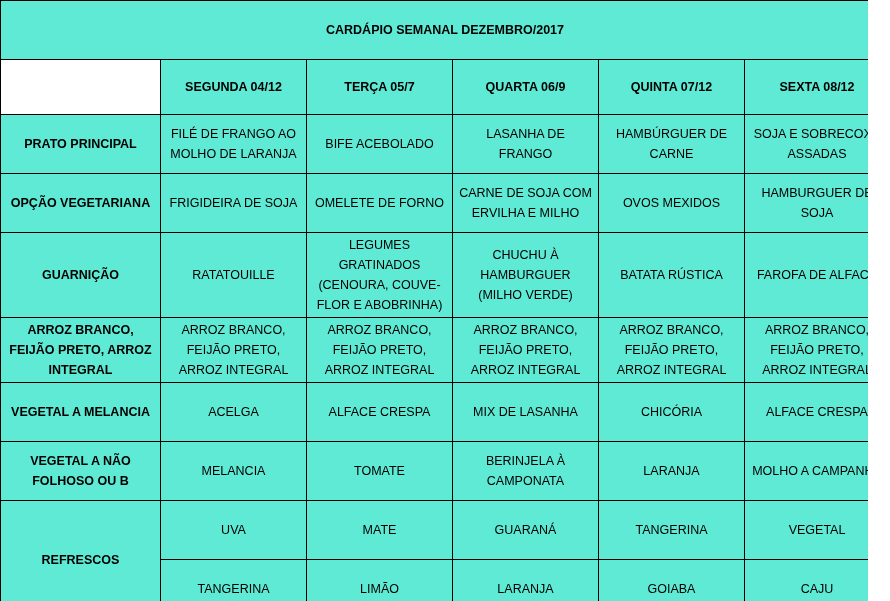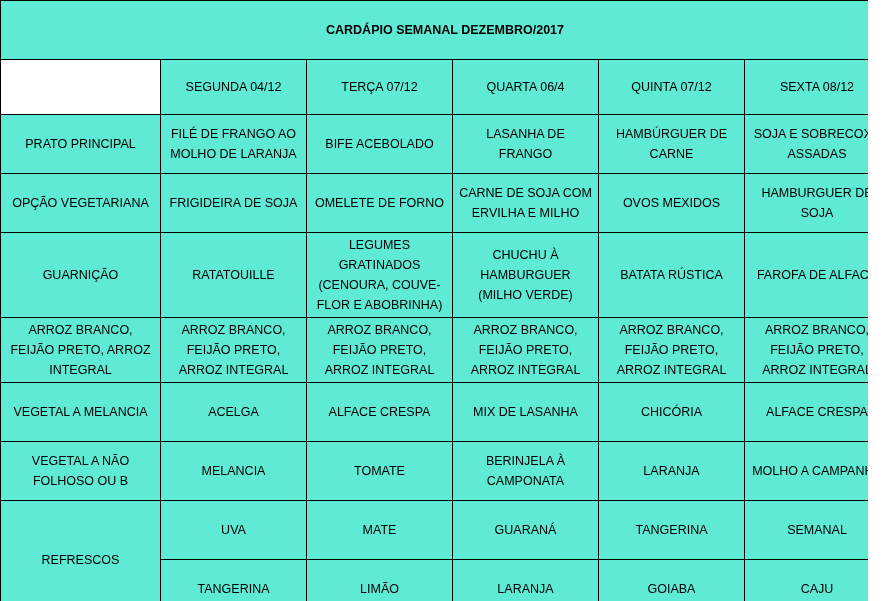--- a/index.html
+++ b/index.html
@@ -28,26 +28,26 @@
     font-size: 12.5px;
     line-height: 1.6;
     overflow: hidden;
   }
   td.title-cell {
     font-weight: bold;
     font-size: 13.5px;
     height: 59px;
   }
   td.header-cell {
-    font-weight: normal;
+    font-weight: bold;
     font-size: 12.5px;
     height: 55px;
   }
   td.label-cell {
-    font-weight: normal;
+    font-weight: bold;
     text-align: left;
     padding-left: 6px;
     line-height: 1.5;
   }
   td.label-cell.center {
     text-align: center;
   }
   tr.data-row { height: 59px; }
   td.small-text {
     font-size: 10.5px;
@@ -70,22 +70,22 @@
     </colgroup>
 
     <tbody>
         <tr>
       <td class="title-cell" colspan="6">CARDÁPIO SEMANAL DEZEMBRO/2017</td>
     </tr>
 
     <tr>
       <td class="header-cell corner-cell"></td>
       <td class="header-cell">SEGUNDA  04/12</td>
-      <td class="header-cell">TERÇA 07/12</td>
-      <td class="header-cell">QUARTA 06/4</td>
+      <td class="header-cell">TERÇA 05/7</td>
+      <td class="header-cell">QUARTA 06/9</td>
       <td class="header-cell">QUINTA 07/12</td>
       <td class="header-cell">SEXTA 08/12</td>
     </tr>
 
     <tr class="data-row">
       <td class="label-cell">PRATO PRINCIPAL</td>
       <td>FILÉ DE FRANGO AO MOLHO DE LARANJA</td>
       <td>BIFE ACEBOLADO</td>
       <td>LASANHA DE FRANGO</td>
       <td>HAMBÚRGUER DE CARNE</td>
@@ -136,21 +136,21 @@
       <td>LARANJA</td>
       <td>MOLHO A CAMPANHA</td>
     </tr>
 
     <tr class="data-row">
       <td class="label-cell center" rowspan="2">REFRESCOS</td>
       <td>UVA</td>
       <td>MATE</td>
       <td>GUARANÁ</td>
       <td>TANGERINA</td>
-      <td>SEMANAL</td>
+      <td>VEGETAL</td>
     </tr>
     <tr class="data-row">
       <td>TANGERINA</td>
       <td>LIMÃO</td>
       <td>LARANJA</td>
       <td>GOIABA</td>
       <td>CAJU</td>
     </tr>
   </tbody>
     </table>

